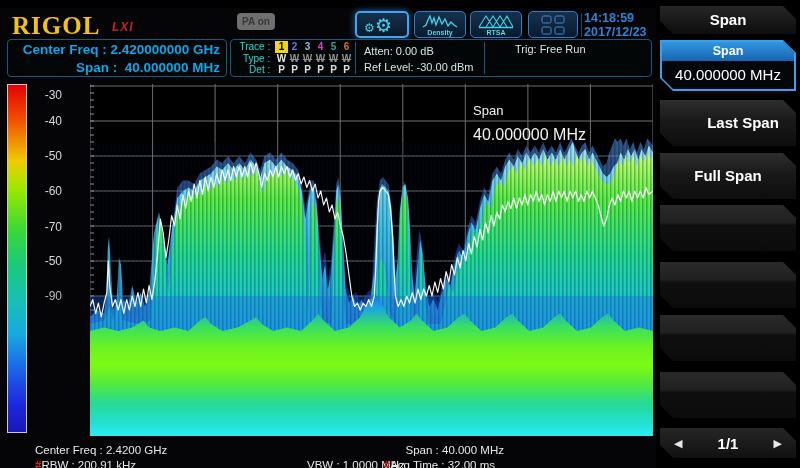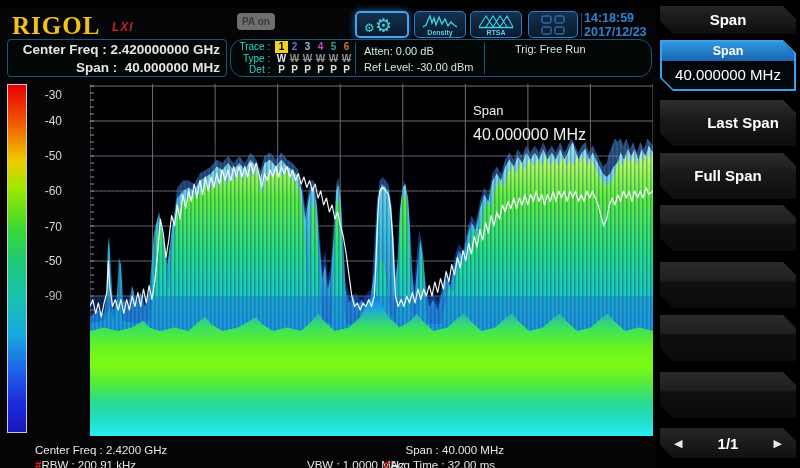--- a/index.html
+++ b/index.html
@@ -27,25 +27,25 @@
       color:#5ad4e6;font-weight:bold;}
   .tb svg{position:absolute;left:50%;top:2px;transform:translateX(-50%);}
   .grid-icon{position:absolute;left:50%;top:50%;transform:translate(-50%,-50%);
       display:grid;grid-template-columns:10px 10px;grid-gap:3px;}
   .grid-icon div{width:10px;height:8px;border:1.5px solid #3c8cd8;border-radius:2px;box-sizing:border-box;}
   .clock{position:absolute;left:584px;top:3px;width:66px;text-align:left;color:#2f82d2;
       font-size:12.5px;font-weight:bold;line-height:14px;}
   .clock-sep{position:absolute;left:581px;top:5px;width:1px;height:24px;background:#1a4a6a;}
   
   .freq-panel{position:absolute;left:7px;top:31px;width:220px;height:38px;border:1px solid #155a78;
-      border-radius:4px;background:#030606;box-sizing:border-box;color:#e5e5e5;font-size:13.5px;
+      border-radius:4px;background:#030606;box-sizing:border-box;color:#0ea5e9;font-size:13.5px;
       font-weight:bold;padding:1px 6px 0 0;}
   .freq-row{display:flex;justify-content:flex-end;line-height:18px;white-space:pre;}
   .mid-panel{position:absolute;left:230px;top:31px;width:422px;height:38px;border:1px solid #155a78;
-      border-radius:13px;box-sizing:border-box;display:flex;background:#030606;}
+      border-radius:4px;box-sizing:border-box;display:flex;background:#030606;}
   .vdiv{width:1px;background:#155a78;margin:2px 0;}
   .trace-panel{width:122px;padding:1px 0 0 2px;font-size:10px;line-height:11.5px;}
   .tp-row{display:flex;align-items:center;}
   .tp-label{width:40px;text-align:right;color:#22dcd2;margin-right:2px;white-space:pre;}
   .tp-val{width:13px;text-align:center;font-weight:bold;}
   .t1{background:#f2d220;color:#000;}
   .t2{color:#7070e8;}.t3{color:#9ab8d8;}.t4{color:#cc44cc;}.t5{color:#2aa89a;}.t6{color:#c87830;}
   .w-first{color:#e8e8e8;}
   .struck{color:#8e8e8e;text-decoration:line-through;}
   .det{color:#d6e2e2;}

